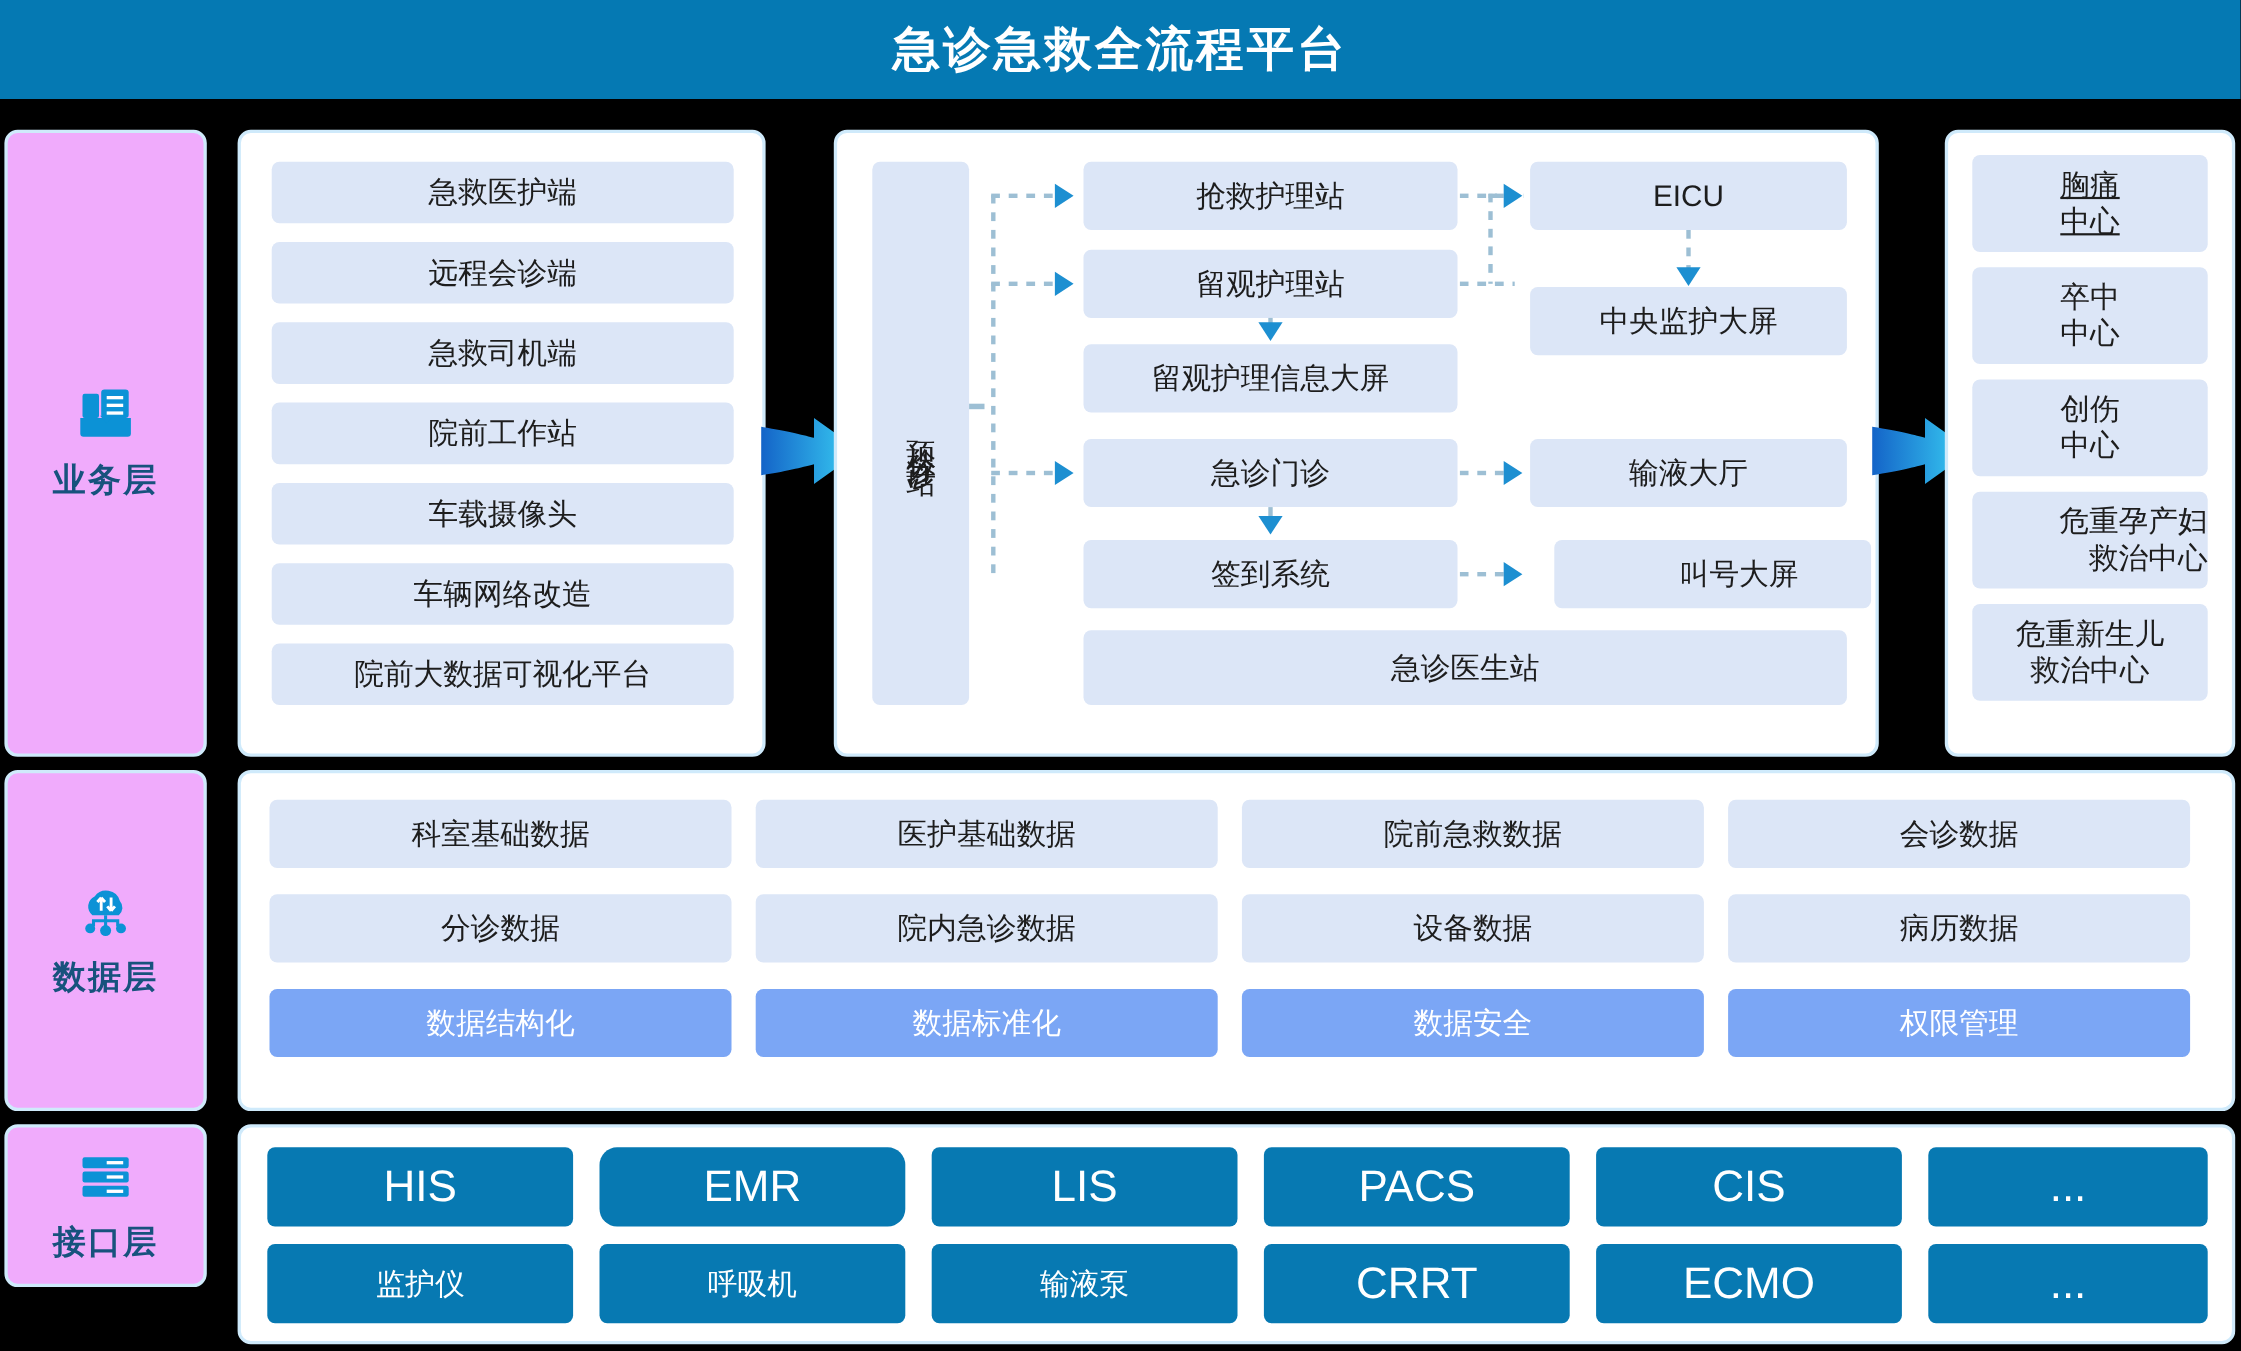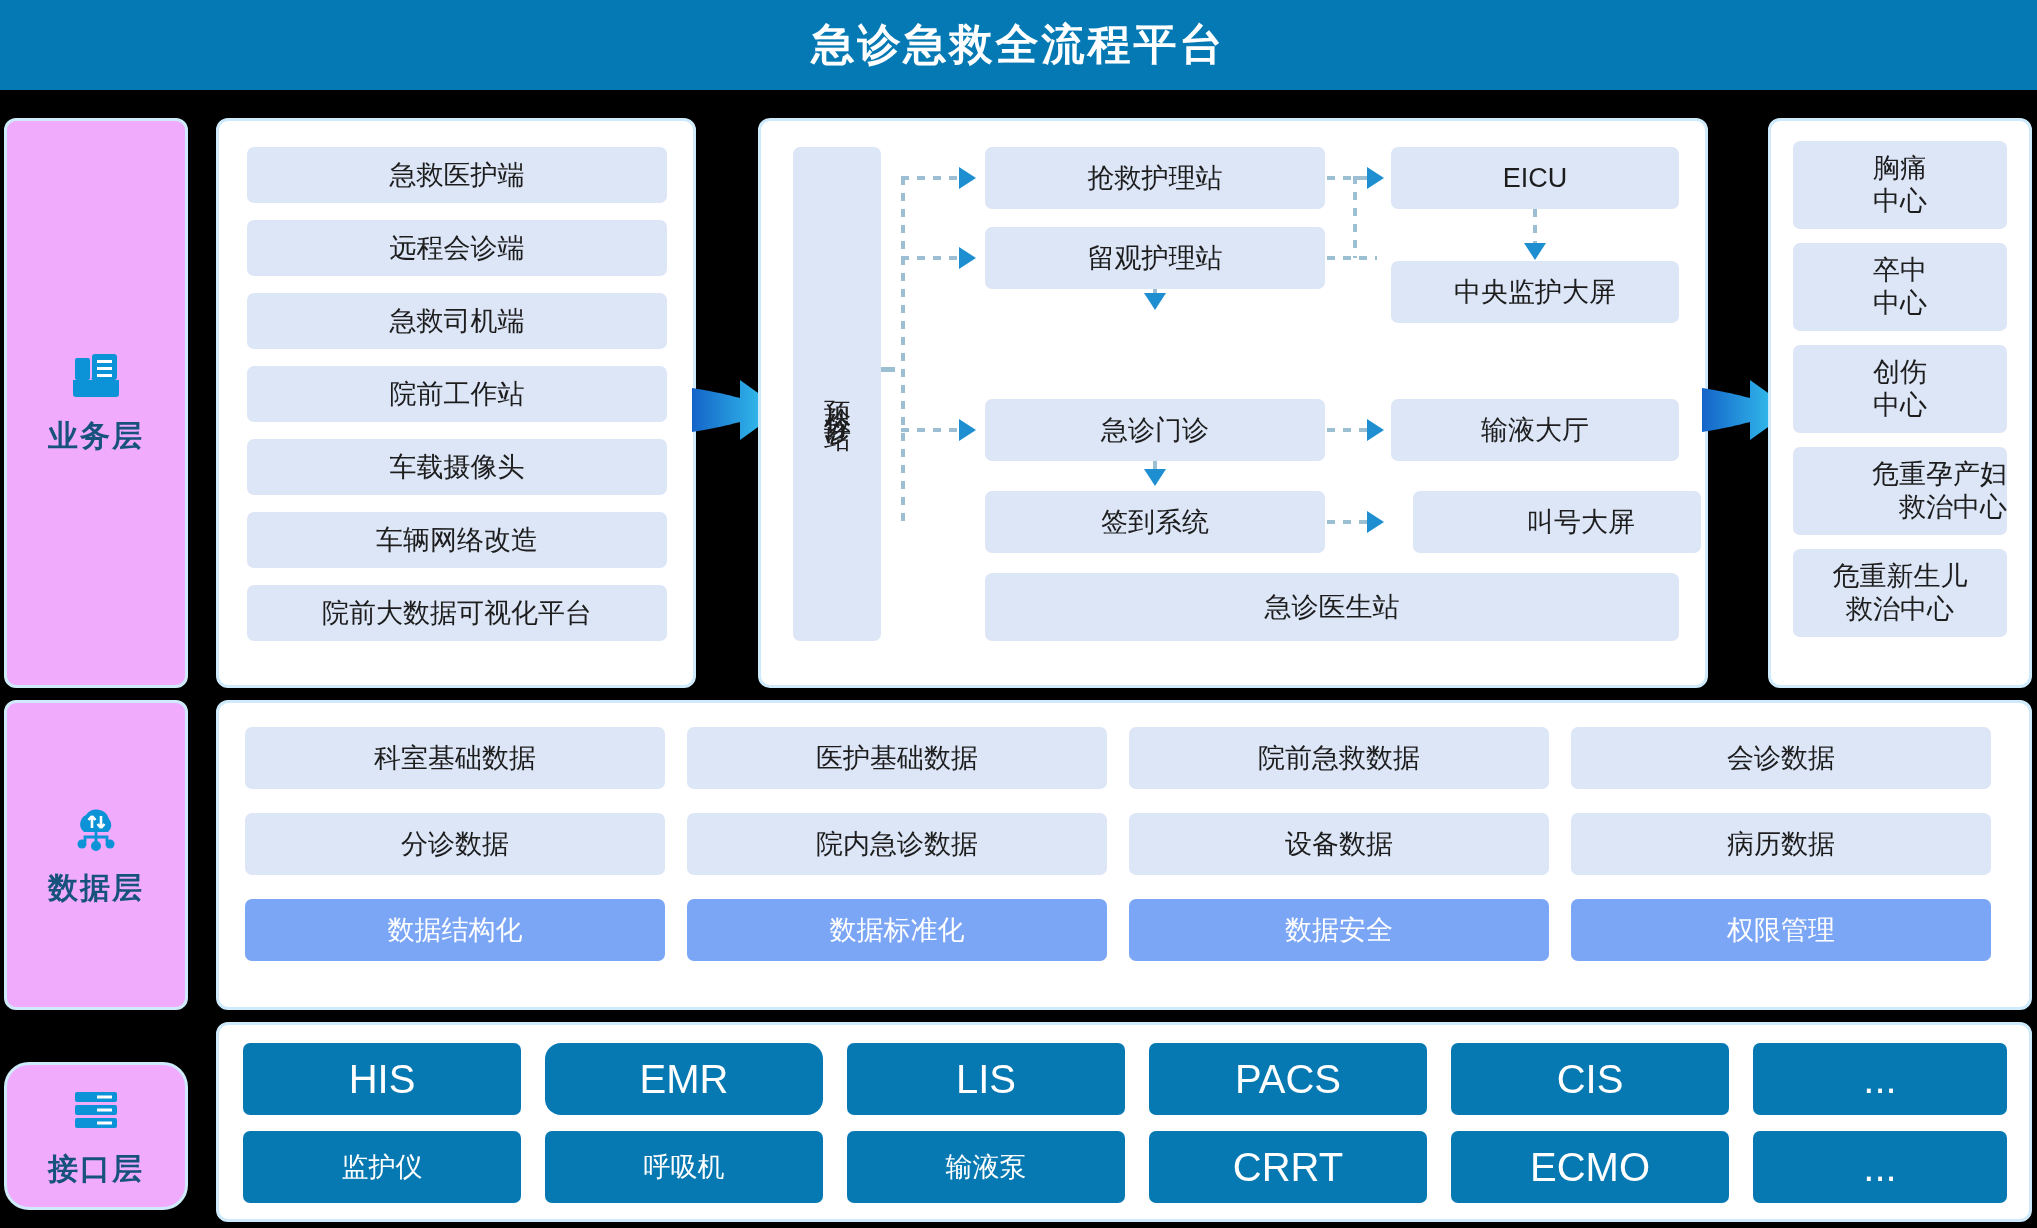--- a/index.html
+++ b/index.html
@@ -123,21 +123,21 @@
         <path d="M32 26 l0 -12 M32 26 l-3.5 -4 M32 26 l3.5 -4" stroke="#ffffff" stroke-width="2.6" fill="none"></path>
         <path d="M27 30 v10 M27 35 h-11 v5 M27 35 h11 v5" stroke="#0c92d6" stroke-width="2.8" fill="none"></path>
         <circle cx="27" cy="44" r="5" fill="#0c92d6"></circle>
         <circle cx="13" cy="42" r="4.5" fill="#0c92d6"></circle>
         <circle cx="41" cy="42" r="4.5" fill="#0c92d6"></circle>
       </svg>
     </span>
     <span class="lbl-text">数据层</span>
   </div>
 
-  <div class="layer-label" style="top:1062px; height:148px; width:184px;border-radius:25px;">
+  <div class="layer-label" style="top:1022px; height:148px; width:184px;">
     <span class="layer-icon">
       <svg viewBox="0 0 54 54" width="54" height="54">
         <rect x="6" y="9" width="42" height="10" rx="2" fill="#0c92d6"></rect>
         <rect x="6" y="22" width="42" height="10" rx="2" fill="#0c92d6"></rect>
         <rect x="6" y="35" width="42" height="10" rx="2" fill="#0c92d6"></rect>
         <rect x="28" y="12.5" width="15" height="3" fill="#ffffff"></rect>
         <rect x="28" y="25.5" width="15" height="3" fill="#ffffff"></rect>
         <rect x="28" y="38.5" width="15" height="3" fill="#ffffff"></rect>
       </svg>
     </span>
@@ -165,20 +165,21 @@
       <path d="M2 16 C28 20 42 24 50 26 L50 8 L92 38 L50 68 L50 50 C42 52 28 56 2 60 Z" fill="url(#ga1)"></path>
     </svg>
   </div>
 
   <div class="panel" style="left:758px; top:118px; width:950px; height:570px;">
 
     <div class="chip vert" style="position:absolute;left:32px;top:26px;width:88px;height:494px;">预检分诊站</div>
 
     <div class="chip" style="position:absolute;left:224px;top:26px;width:340px;height:62px;">抢救护理站</div>
     <div class="chip" style="position:absolute;left:224px;top:106px;width:340px;height:62px;">留观护理站</div>
+    <div class="chip" style="position:absolute;left:224px;top:192px;width:340px;height:62px;">留观护理信息大屏</div>
     <div class="chip" style="position:absolute;left:224px;top:278px;width:340px;height:62px;">急诊门诊</div>
     <div class="chip" style="position:absolute;left:224px;top:370px;width:340px;height:62px;">签到系统</div>
 
     <div class="chip" style="position:absolute;left:630px;top:26px;width:288px;height:62px;">EICU</div>
     <div class="chip" style="position:absolute;left:630px;top:140px;width:288px;height:62px;">中央监护大屏</div>
     <div class="chip" style="position:absolute;left:630px;top:278px;width:288px;height:62px;">输液大厅</div>
     <div class="chip" style="position:absolute;left:652px;top:370px;width:288px;height:62px;padding-left:48px;">叫号大屏</div>
 
     <div class="chip" style="position:absolute;left:224px;top:452px;width:694px;height:68px;">急诊医生站</div>
 
@@ -222,21 +223,21 @@
         <linearGradient id="ga2" x1="0" y1="0" x2="1" y2="0">
           <stop offset="0%" stop-color="#1464c8"></stop>
           <stop offset="100%" stop-color="#3ad2f5"></stop>
         </linearGradient>
       </defs>
       <path d="M2 16 C28 20 42 24 50 26 L50 8 L92 38 L50 68 L50 50 C42 52 28 56 2 60 Z" fill="url(#ga2)"></path>
     </svg>
   </div>
 
   <div class="panel" style="left:1768px; top:118px; width:264px; height:570px;">
-    <div class="chip" style="position:absolute;left:22px;top:20px;width:214px;height:88px;flex-direction:column;">
+    <div class="chip" style="position:absolute;left:22px;top:20px;width:214px;height:88px;flex-direction:column;text-decoration:underline;">
       <span>胸痛</span>
       <span>中心</span>
     </div>
     <div class="chip" style="position:absolute;left:22px;top:122px;width:214px;height:88px;flex-direction:column;">
       <span>卒中</span>
       <span>中心</span>
     </div>
     <div class="chip" style="position:absolute;left:22px;top:224px;width:214px;height:88px;flex-direction:column;">
       <span>创伤</span>
       <span>中心</span>

